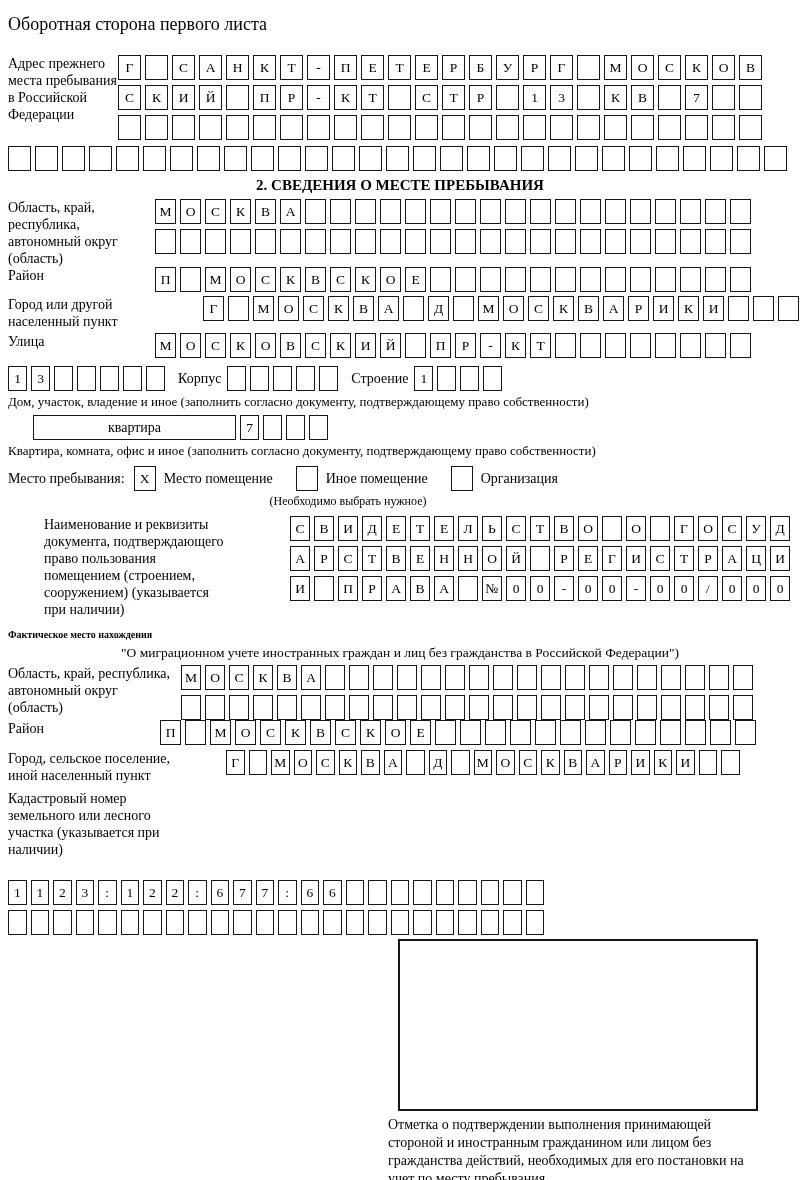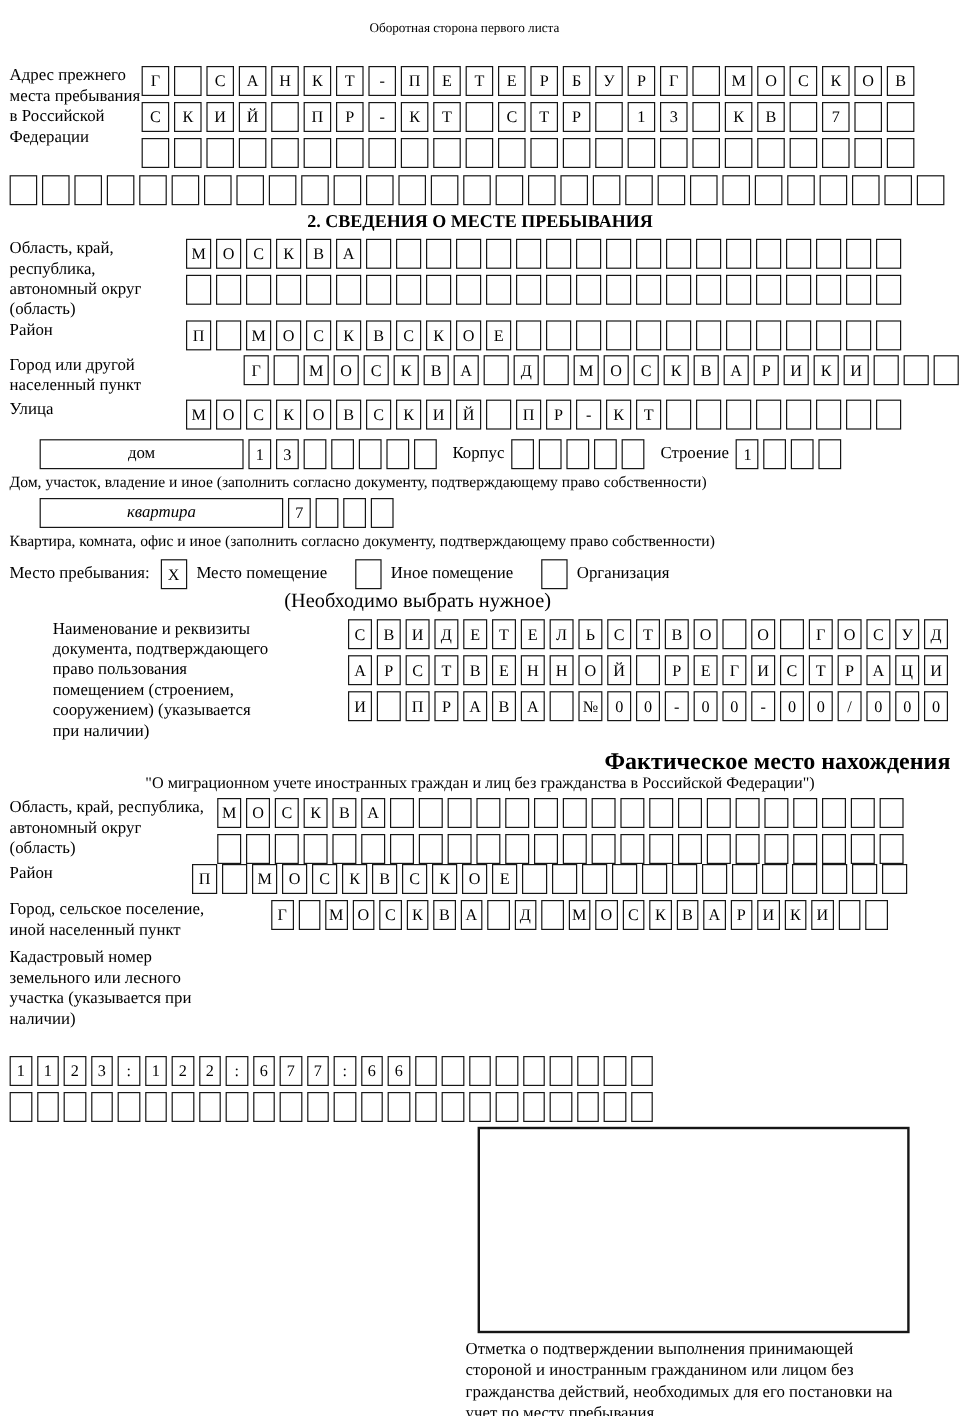--- a/index.html
+++ b/index.html
@@ -1,19 +1,19 @@
 <!DOCTYPE html>
 <html><head>
 <meta charset="utf-8">
 <style>
   html,body { margin:0; padding:0; background:#fff; }
   body { width:800px; height:1180px; overflow:hidden; color:#000;
          font-family:"Liberation Serif", serif; font-size:14px; }
   .page { padding:0 8px; position:relative; width:784px; }
-  .hdr-note { margin-top:16px; padding-right:26px; text-align:center; line-height:17px; font-size:11px; }
+  .hdr-note { margin-top:16px; padding-right:26px; text-align:left; line-height:17px; font-size:18px; }
   .frow { display:flex; align-items:flex-start; }
   .lbl { line-height:17px; flex:0 0 auto; }
   .col { display:flex; flex-direction:column; gap:5px; }
   .boxes { display:flex; gap:4px; flex-wrap:nowrap; }
   .cbox { flex:0 0 auto; box-sizing:border-box; width:21px; height:25px;
           border:1.5px solid #161616; display:flex; align-items:center; justify-content:center;
           font-size:13.5px; line-height:1; font-family:"Liberation Serif", serif; }
   .g-a .cbox { width:23px; }
   .g-doc .cbox { width:20px; }
   .g-r3a .cbox { width:20px; }
@@ -31,32 +31,32 @@
   .row-full { margin-top:6px; }
   .cnote { margin-top:3px; text-align:center; font-size:13.5px; line-height:16px; }
   .s2-title { margin-top:5px; text-align:center; font-weight:bold; font-size:15px; line-height:18px; }
   .region2 { margin-top:5px; }
   .city2 { margin-top:4px;gap:28px; }
   .street2 { margin-top:3px; }
   .house { margin-top:8px; align-items:center; }
   .bigbox { box-sizing:border-box; border:1.5px solid #161616; height:25px;
             display:flex; align-items:center; justify-content:center; flex:0 0 auto; }
   .house-name { width:170px; margin-left:25px; margin-right:4px; }
-  .apt-name { width:203px; margin-left:25px; margin-right:4px;font-style:italic; }
+  .apt-name { width:203px; margin-left:25px; margin-right:4px; }
   .inline-lbl { margin:0 6px 0 13px; line-height:25px; }
   .lnote { margin-top:3px; font-size:13px; line-height:16px; }
   .apt { margin-top:5px; align-items:center; }
   .stay { margin-top:7px; align-items:center; display:flex; }
   .stay-label { margin-right:9px; }
   .cb { width:22px; }
   .opt-label { margin-left:8px; margin-right:9px; }
   .opt-gap { margin-left:14px; }
-  .note-sel { margin-top:2px; margin-left:165px; width:350px; text-align:center; font-size:17px; line-height:16px; }
+  .note-sel { margin-top:2px; margin-left:165px; width:350px; text-align:center; font-size:12px; line-height:16px; }
   .doc { margin-top:7px;margin-left:36px; }
-  .fact-title { margin-top:8px; text-align:right; font-weight:bold; font-size:20px; line-height:18px; }
+  .fact-title { margin-top:8px; text-align:left; font-weight:bold; font-size:10px; line-height:18px; }
   .fact-note { margin-top:3px; text-align:center; font-size:13.5px; line-height:17px; }
   .region3 { margin-top:4px; }
   .city3 { margin-top:5px; }
   .cad { margin-top:6px;flex-direction:column; }
   .cad-col { margin-top:22px; }
   .stamp-wrap { margin-top:4px; margin-left:380px; width:380px; }
   .stamp-box { box-sizing:border-box; width:360px; height:172px; border:2px solid #161616; margin-left:10px; }
   .stamp-caption { margin-top:5px; line-height:18px; font-size:14px; }
 </style>
 </head>
@@ -325,23 +325,20 @@
         <span class="cbox"></span>
         <span class="cbox"></span>
         <span class="cbox"></span>
         <span class="cbox"></span>
         <span class="cbox"></span>
         <span class="cbox"></span>
       </div>
   </div>
 
   <div class="frow house">
-    <div class="bigbox house-name">
-      <span>дом</span>
-    </div>
     <div class="boxes g-h">
         <span class="cbox">1</span>
         <span class="cbox">3</span>
         <span class="cbox"></span>
         <span class="cbox"></span>
         <span class="cbox"></span>
         <span class="cbox"></span>
         <span class="cbox"></span>
       </div>
     <div class="inline-lbl">Корпус</div>

